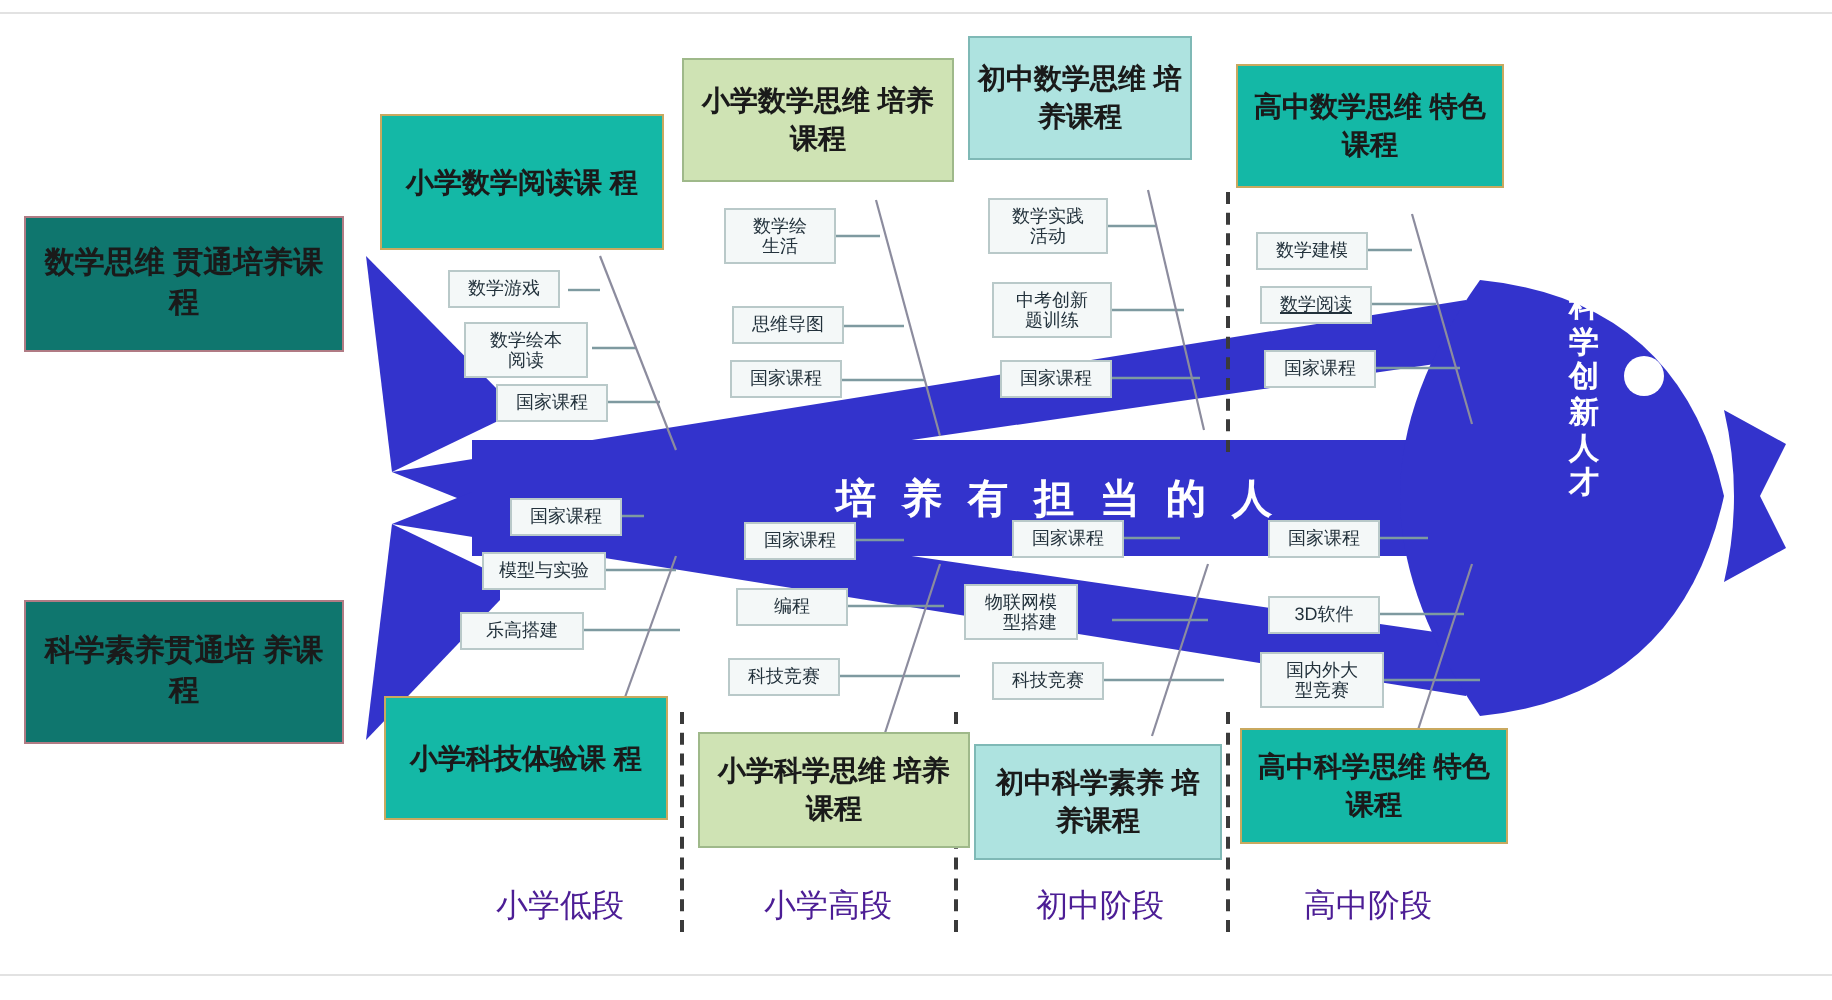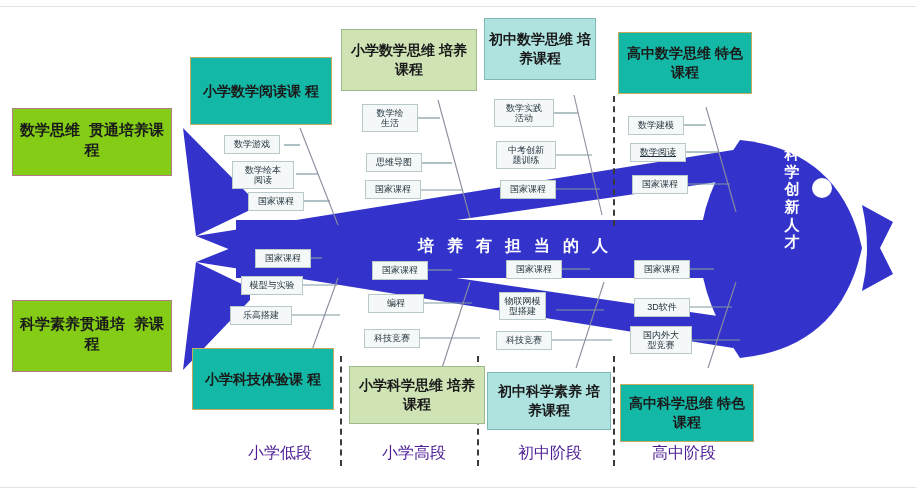--- a/index.html
+++ b/index.html
@@ -33,21 +33,21 @@
     align-items: center;
     justify-content: center;
     text-align: center;
     font-weight: bold;
     color: #1a1a1a;
     line-height: 1.35;
     border: 1px solid #9a9a9a;
     z-index: 6;
     padding: 2px 4px;
   }
-  .pink   { background: #84cc16; border-color: #b07b84; font-family: Liberation Mono, monospace; }
+  .pink   { background: #0f766e; border-color: #b07b84; }
   .yellow { background: #14b8a6; border-color: #c9a95f; }
   .green  { background: #cfe3b4; border-color: #9fb98a; }
   .cyan   { background: #aee3e0; border-color: #7fb9b6; }
 
   
   .leaf {
     position: absolute;
     box-sizing: border-box;
     display: flex;
     align-items: center;
@@ -62,21 +62,21 @@
     padding: 1px 2px;
     white-space: pre-line;
   }
 
   
   .spine-text {
     position: absolute;
     z-index: 7;
     color: #ffffff;
     font-weight: bold;
-    font-size: 16px;
+    font-size: 20px;
     letter-spacing: 13px;
     white-space: nowrap;
   }
   .head-text {
     position: absolute;
     z-index: 7;
     color: #ffffff;
     font-weight: bold;
     font-size: 15px;
     line-height: 1.18;
@@ -211,21 +211,21 @@
 培养课程</div>
   <div class="cat-box yellow" style="left:618px; top:32px; width:134px; height:62px; font-size:14px;">高中数学思维
 特色课程</div>
 
   <div class="cat-box yellow" style="left:192px; top:348px; width:142px; height:62px; font-size:14px;">小学科技体验课
 程</div>
   <div class="cat-box green" style="left:349px; top:366px; width:136px; height:58px; font-size:14px;">小学科学思维
 培养课程</div>
   <div class="cat-box cyan" style="left:487px; top:372px; width:124px; height:58px; font-size:14px;">初中科学素养
 培养课程</div>
-  <div class="cat-box yellow" style="left:620px; top:364px; width:134px; height:58px; font-size:14px;margin-top:20px;">高中科学思维
+  <div class="cat-box yellow" style="left:620px; top:364px; width:134px; height:58px; font-size:14px;">高中科学思维
 特色课程</div>
 
   <div class="leaf" style="left:224px; top:135px; width:56px; height:19px;">数学游戏</div>
   <div class="leaf" style="left:232px; top:161px; width:62px; height:28px;">数学绘本
 阅读</div>
   <div class="leaf" style="left:248px; top:192px; width:56px; height:19px;">国家课程</div>
 
   <div class="leaf" style="left:362px; top:104px; width:56px; height:28px;">数学绘
 生活</div>
   <div class="leaf" style="left:366px; top:153px; width:56px; height:19px;">思维导图</div>
@@ -243,21 +243,21 @@
 
   <div class="leaf" style="left:255px; top:249px; width:56px; height:19px;">国家课程</div>
   <div class="leaf" style="left:241px; top:276px; width:62px; height:19px;">模型与实验</div>
   <div class="leaf" style="left:230px; top:306px; width:62px; height:19px;">乐高搭建</div>
 
   <div class="leaf" style="left:372px; top:261px; width:56px; height:19px;">国家课程</div>
   <div class="leaf" style="left:368px; top:294px; width:56px; height:19px;">编程</div>
   <div class="leaf" style="left:364px; top:329px; width:56px; height:19px;">科技竞赛</div>
 
   <div class="leaf" style="left:506px; top:260px; width:56px; height:19px;">国家课程</div>
-  <div class="leaf" style="left:499px; top:292px; width:47px; height:28px;">物联网模
+  <div class="leaf" style="left:482px; top:292px; width:57px; height:28px;text-align:right;">物联网模
 型搭建</div>
   <div class="leaf" style="left:496px; top:331px; width:56px; height:19px;">科技竞赛</div>
 
   <div class="leaf" style="left:634px; top:260px; width:56px; height:19px;">国家课程</div>
   <div class="leaf" style="left:634px; top:298px; width:56px; height:19px;">3D软件</div>
   <div class="leaf" style="left:630px; top:326px; width:62px; height:28px;">国内外大
 型竞赛</div>
 
   <div class="divider" style="left:340px; top:356px; height:110px;"></div>
   <div class="divider" style="left:477px; top:356px; height:110px;"></div>

